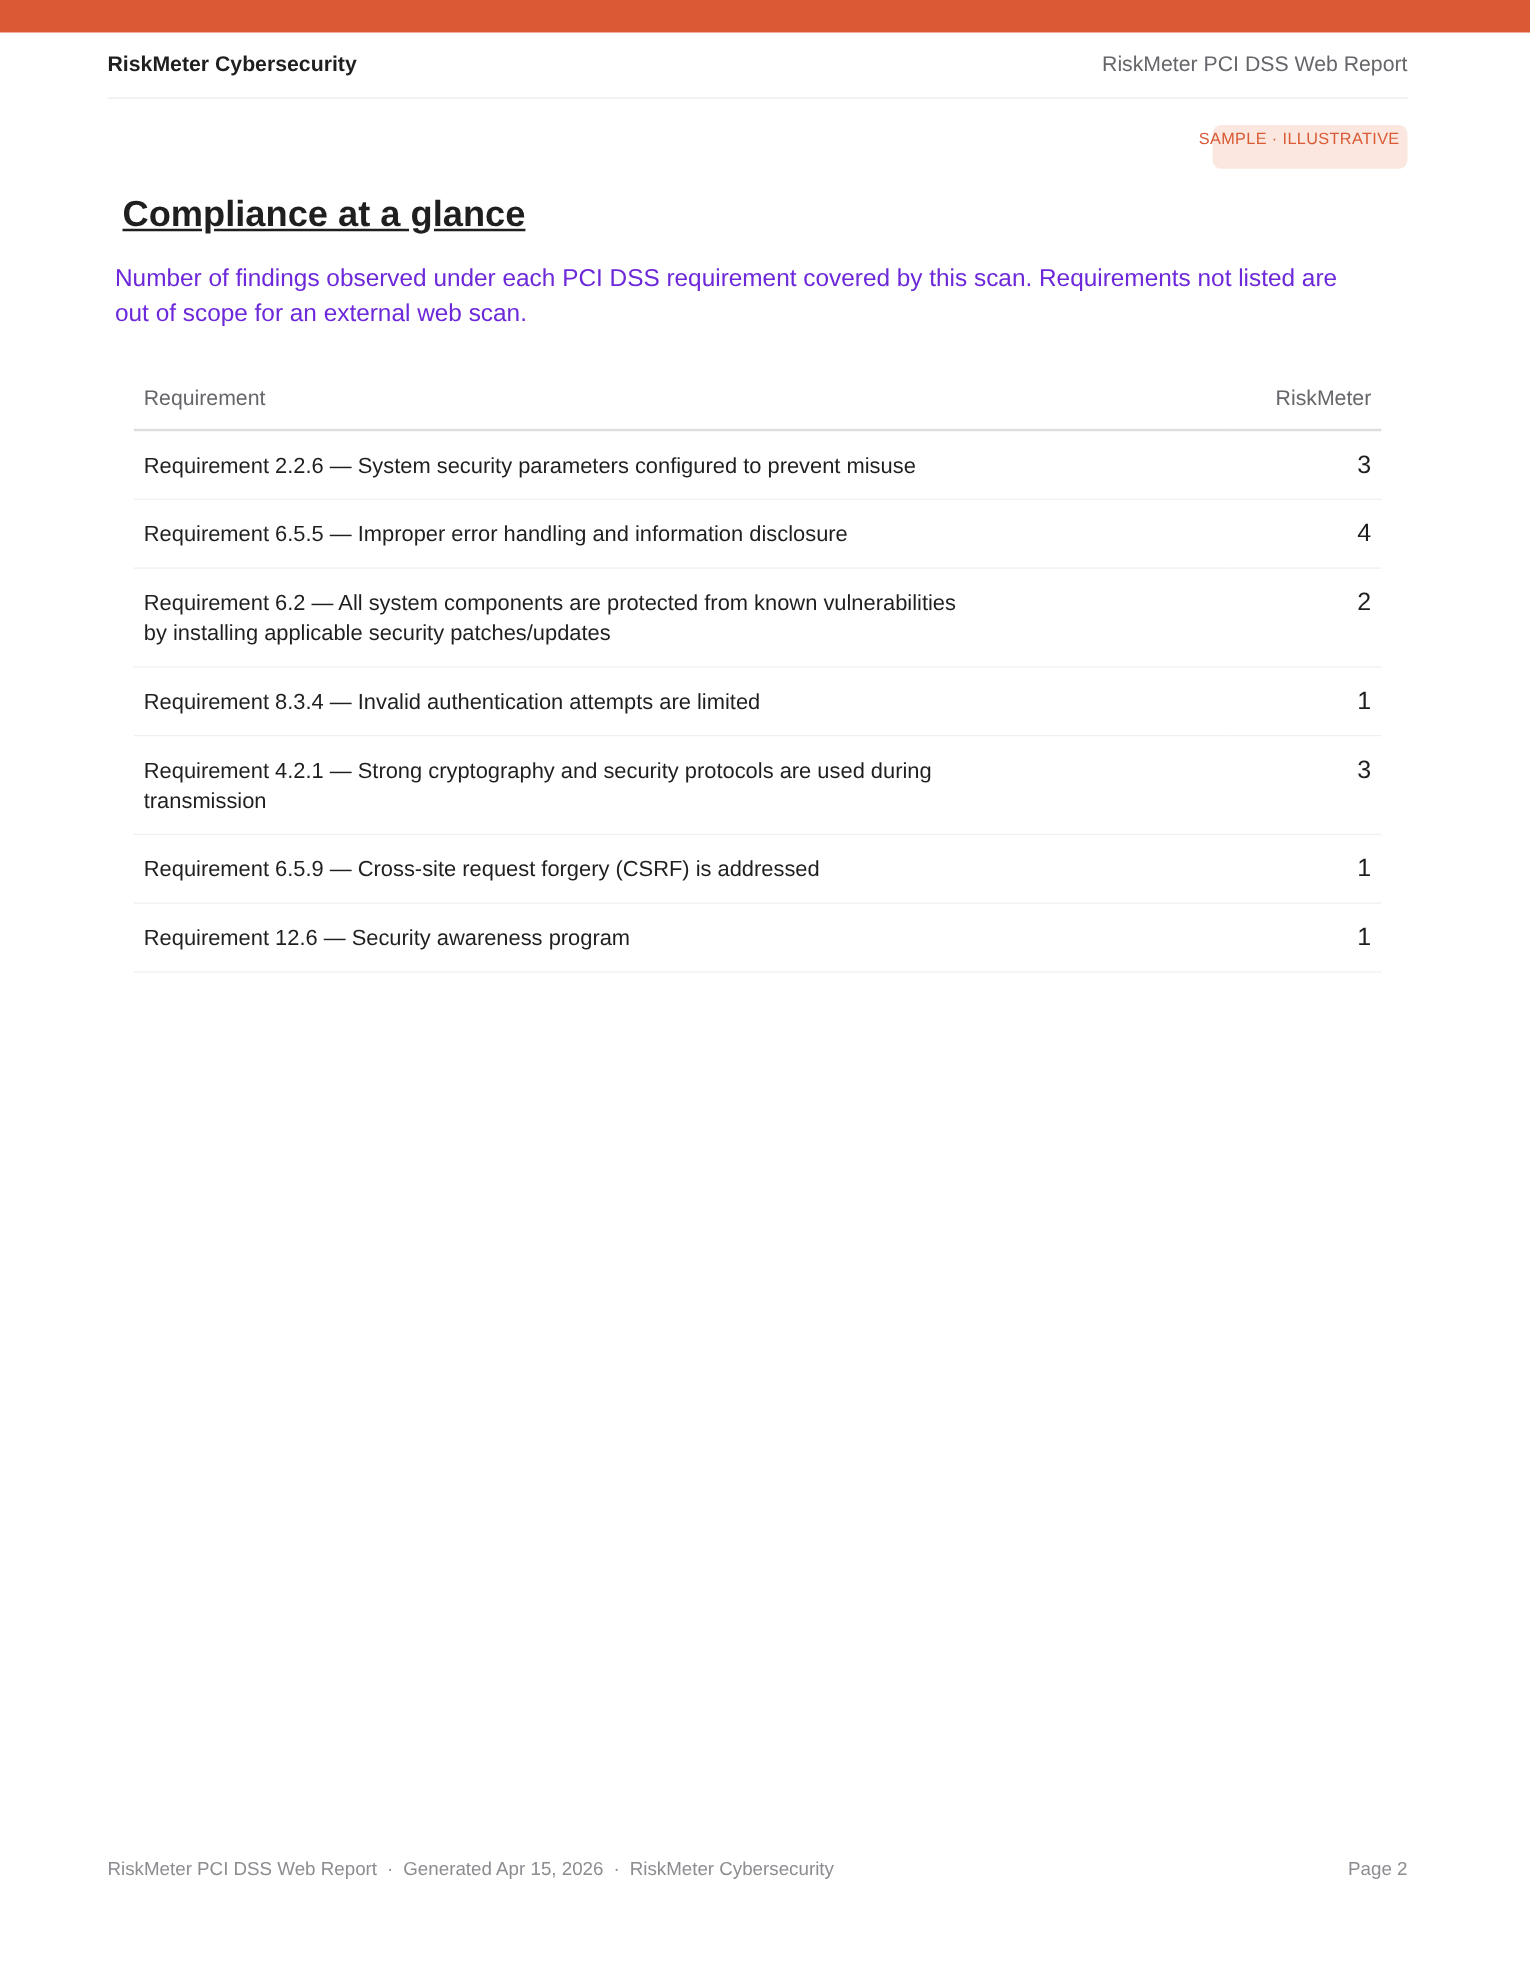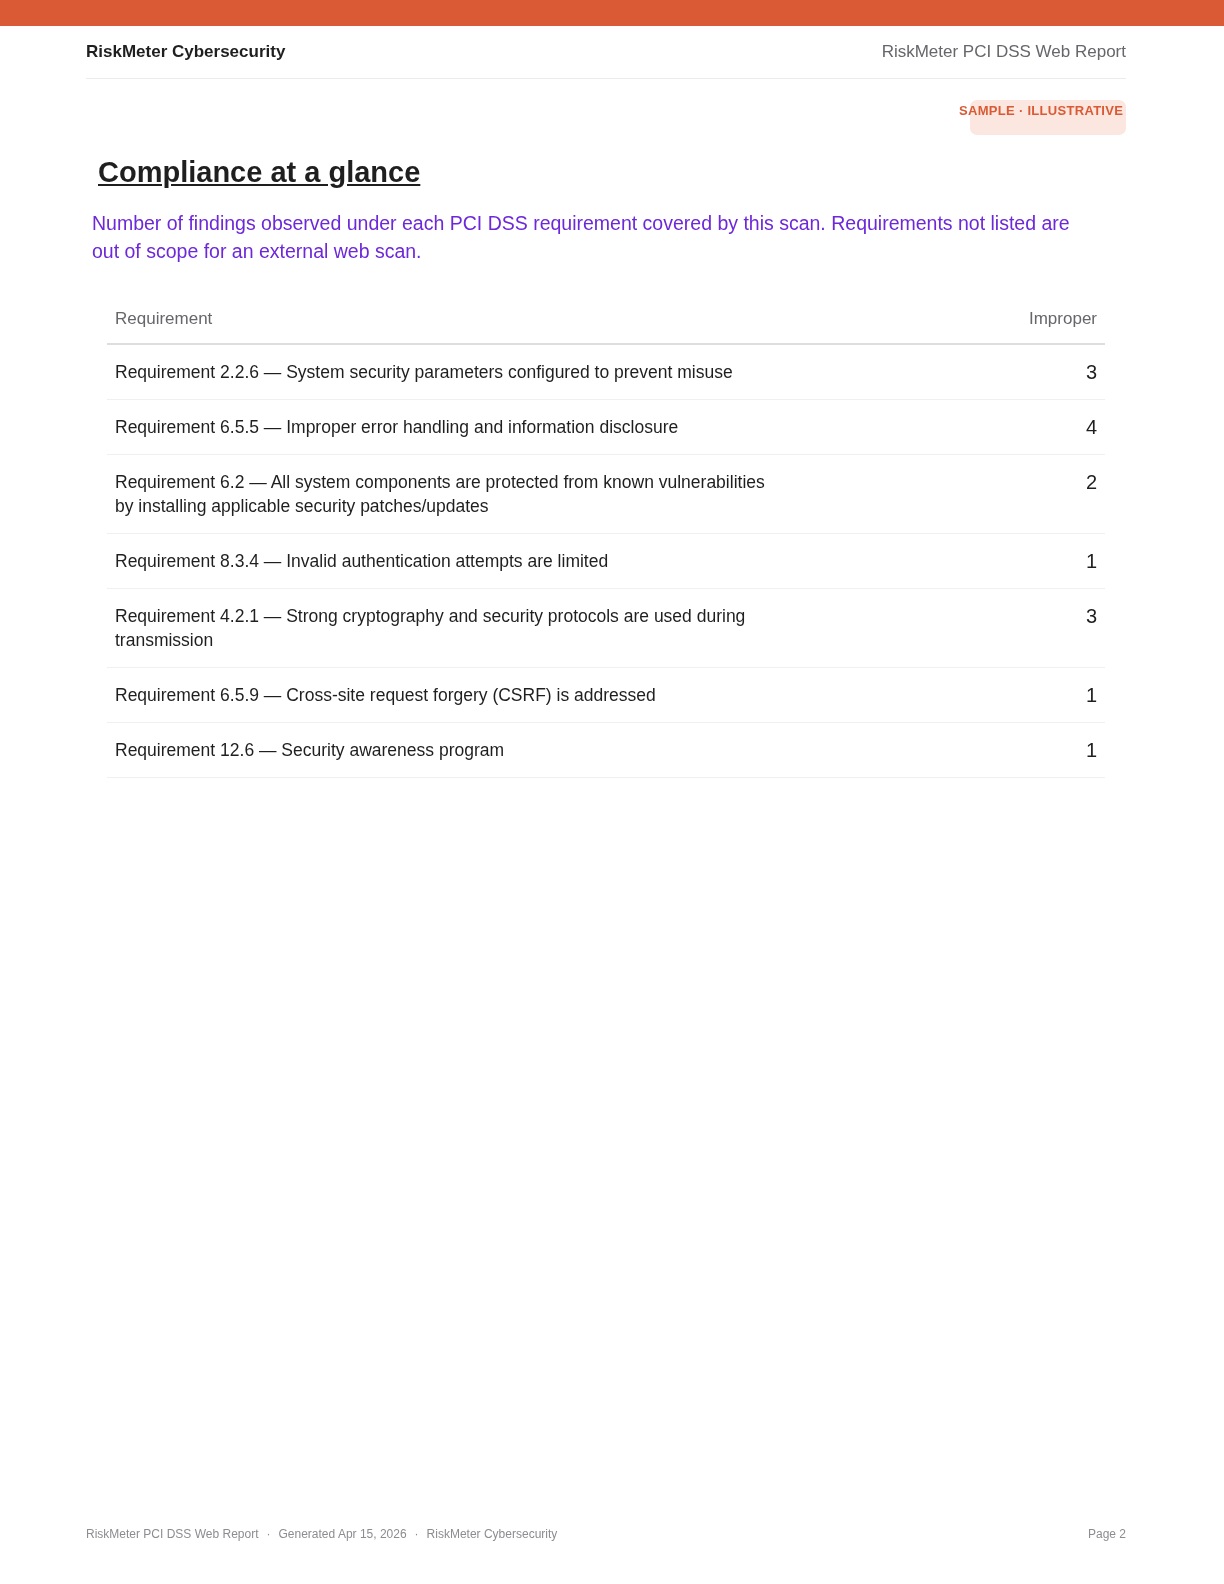--- a/index.html
+++ b/index.html
@@ -9,37 +9,37 @@
   .top-bar { position: absolute; left: 0; top: 0; width: 1224px; height: 26px; background: #d95a35; }
 
   .page-header { position: absolute; left: 86px; top: 26px; width: 1040px; height: 53px;
     border-bottom: 1px solid #ebebeb; display: flex; justify-content: space-between; align-items: center; }
   .brand { font-weight: bold; font-size: 17px; color: #1f1f1f; }
   .report-title { font-size: 17px; color: #66666b; }
 
   .badge { position: absolute; left: 970px; top: 100px; width: 156px; height: 35px;
     background: #fbe7df; border-radius: 7px; }
   .badge-text { position: absolute; left: 959px; top: 103px; white-space: nowrap;
-    font-size: 13px; font-weight: bold; color: #d95a35; letter-spacing: 0.3px; }
+    font-size: 13px; font-weight: normal; color: #d95a35; letter-spacing: 0.3px; }
 
   .section-title { position: absolute; left: 98px; top: 156px; font-size: 29px; font-weight: bold; color: #1f1f1f; text-decoration: underline; }
   .section-desc { position: absolute; left: 92px; top: 209px; width: 1010px;
     font-size: 19.5px; line-height: 28px; color: #6d28d9; }
 
   .findings-table { position: absolute; left: 107px; top: 295px; width: 998px; border-collapse: collapse; }
   .findings-table th { font-size: 17px; font-weight: normal; color: #66666b; text-align: left;
     padding: 0 8px; height: 49px; border-bottom: 2px solid #dedede; vertical-align: middle; }
   .findings-table th.num { text-align: right; }
   .findings-table td { font-size: 17.5px; color: #1f1f1f; padding: 15px 8px 15px 8px;
     line-height: 24px; border-bottom: 1px solid #f0f0f0; vertical-align: top; }
   .findings-table td.num { text-align: right; font-size: 20px; width: 120px; padding-top: 15px; }
   .findings-table td.req { padding-right: 220px; }
 
   .page-footer { position: absolute; left: 86px; top: 1487px; width: 1040px; display: flex;
-    justify-content: space-between; font-size: 12px; color: #8c8c91; margin-top: 40px; }
+    justify-content: space-between; font-size: 15px; color: #8c8c91; }
   .footer-left span.sep { margin: 0 8px; }
 </style>
 </head>
 <body>
 
 <div class="top-bar"></div>
 
 <header class="page-header">
   <span class="brand">RiskMeter Cybersecurity</span>
   <span class="report-title">RiskMeter PCI DSS Web Report</span>
@@ -48,21 +48,21 @@
 <div class="badge"></div>
 <span class="badge-text">SAMPLE  ·  ILLUSTRATIVE</span>
 
 <h1 class="section-title">Compliance at a glance</h1>
 <p class="section-desc">Number of findings observed under each PCI DSS requirement covered by this scan. Requirements not listed are out of scope for an external web scan.</p>
 
 <table class="findings-table">
   <thead>
     <tr>
       <th>Requirement</th>
-      <th class="num">Improper</th>
+      <th class="num">RiskMeter</th>
     </tr>
   </thead>
   <tbody>
     <tr>
       <td class="req">Requirement 2.2.6 — System security parameters configured to prevent misuse</td>
       <td class="num">3</td>
     </tr>
     <tr>
       <td class="req">Requirement 6.5.5 — Improper error handling and information disclosure</td>
       <td class="num">4</td>

